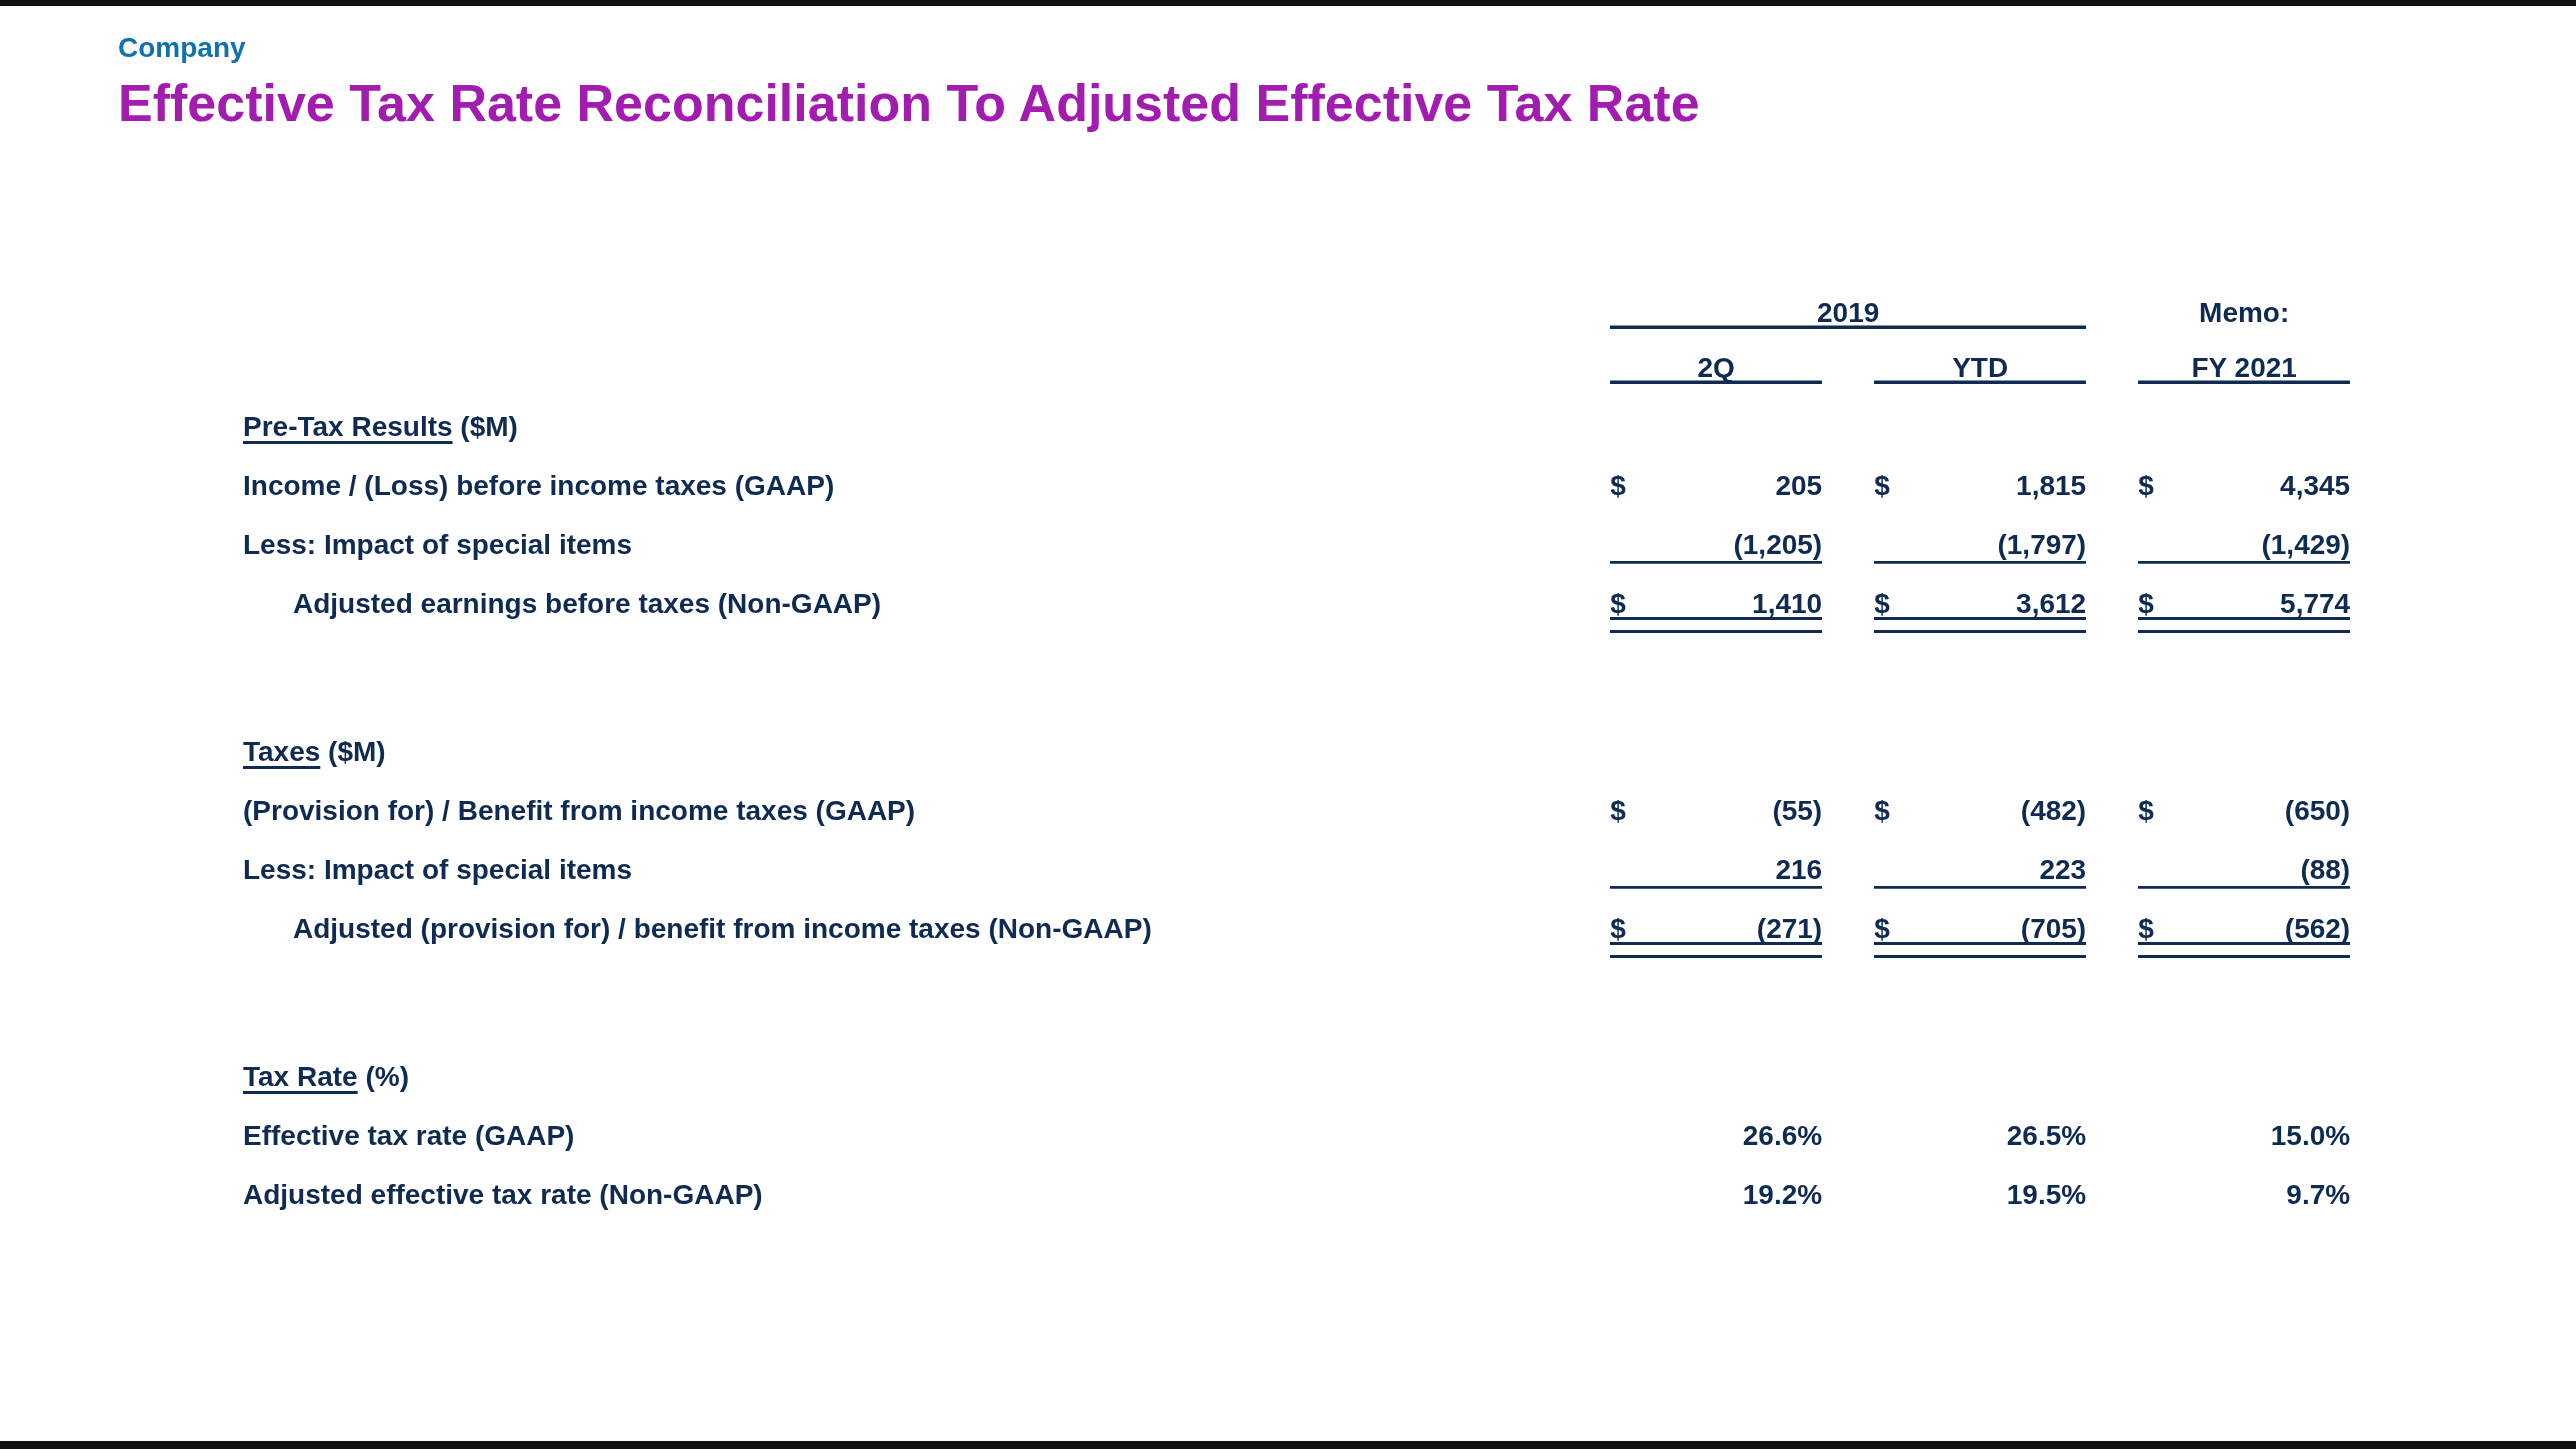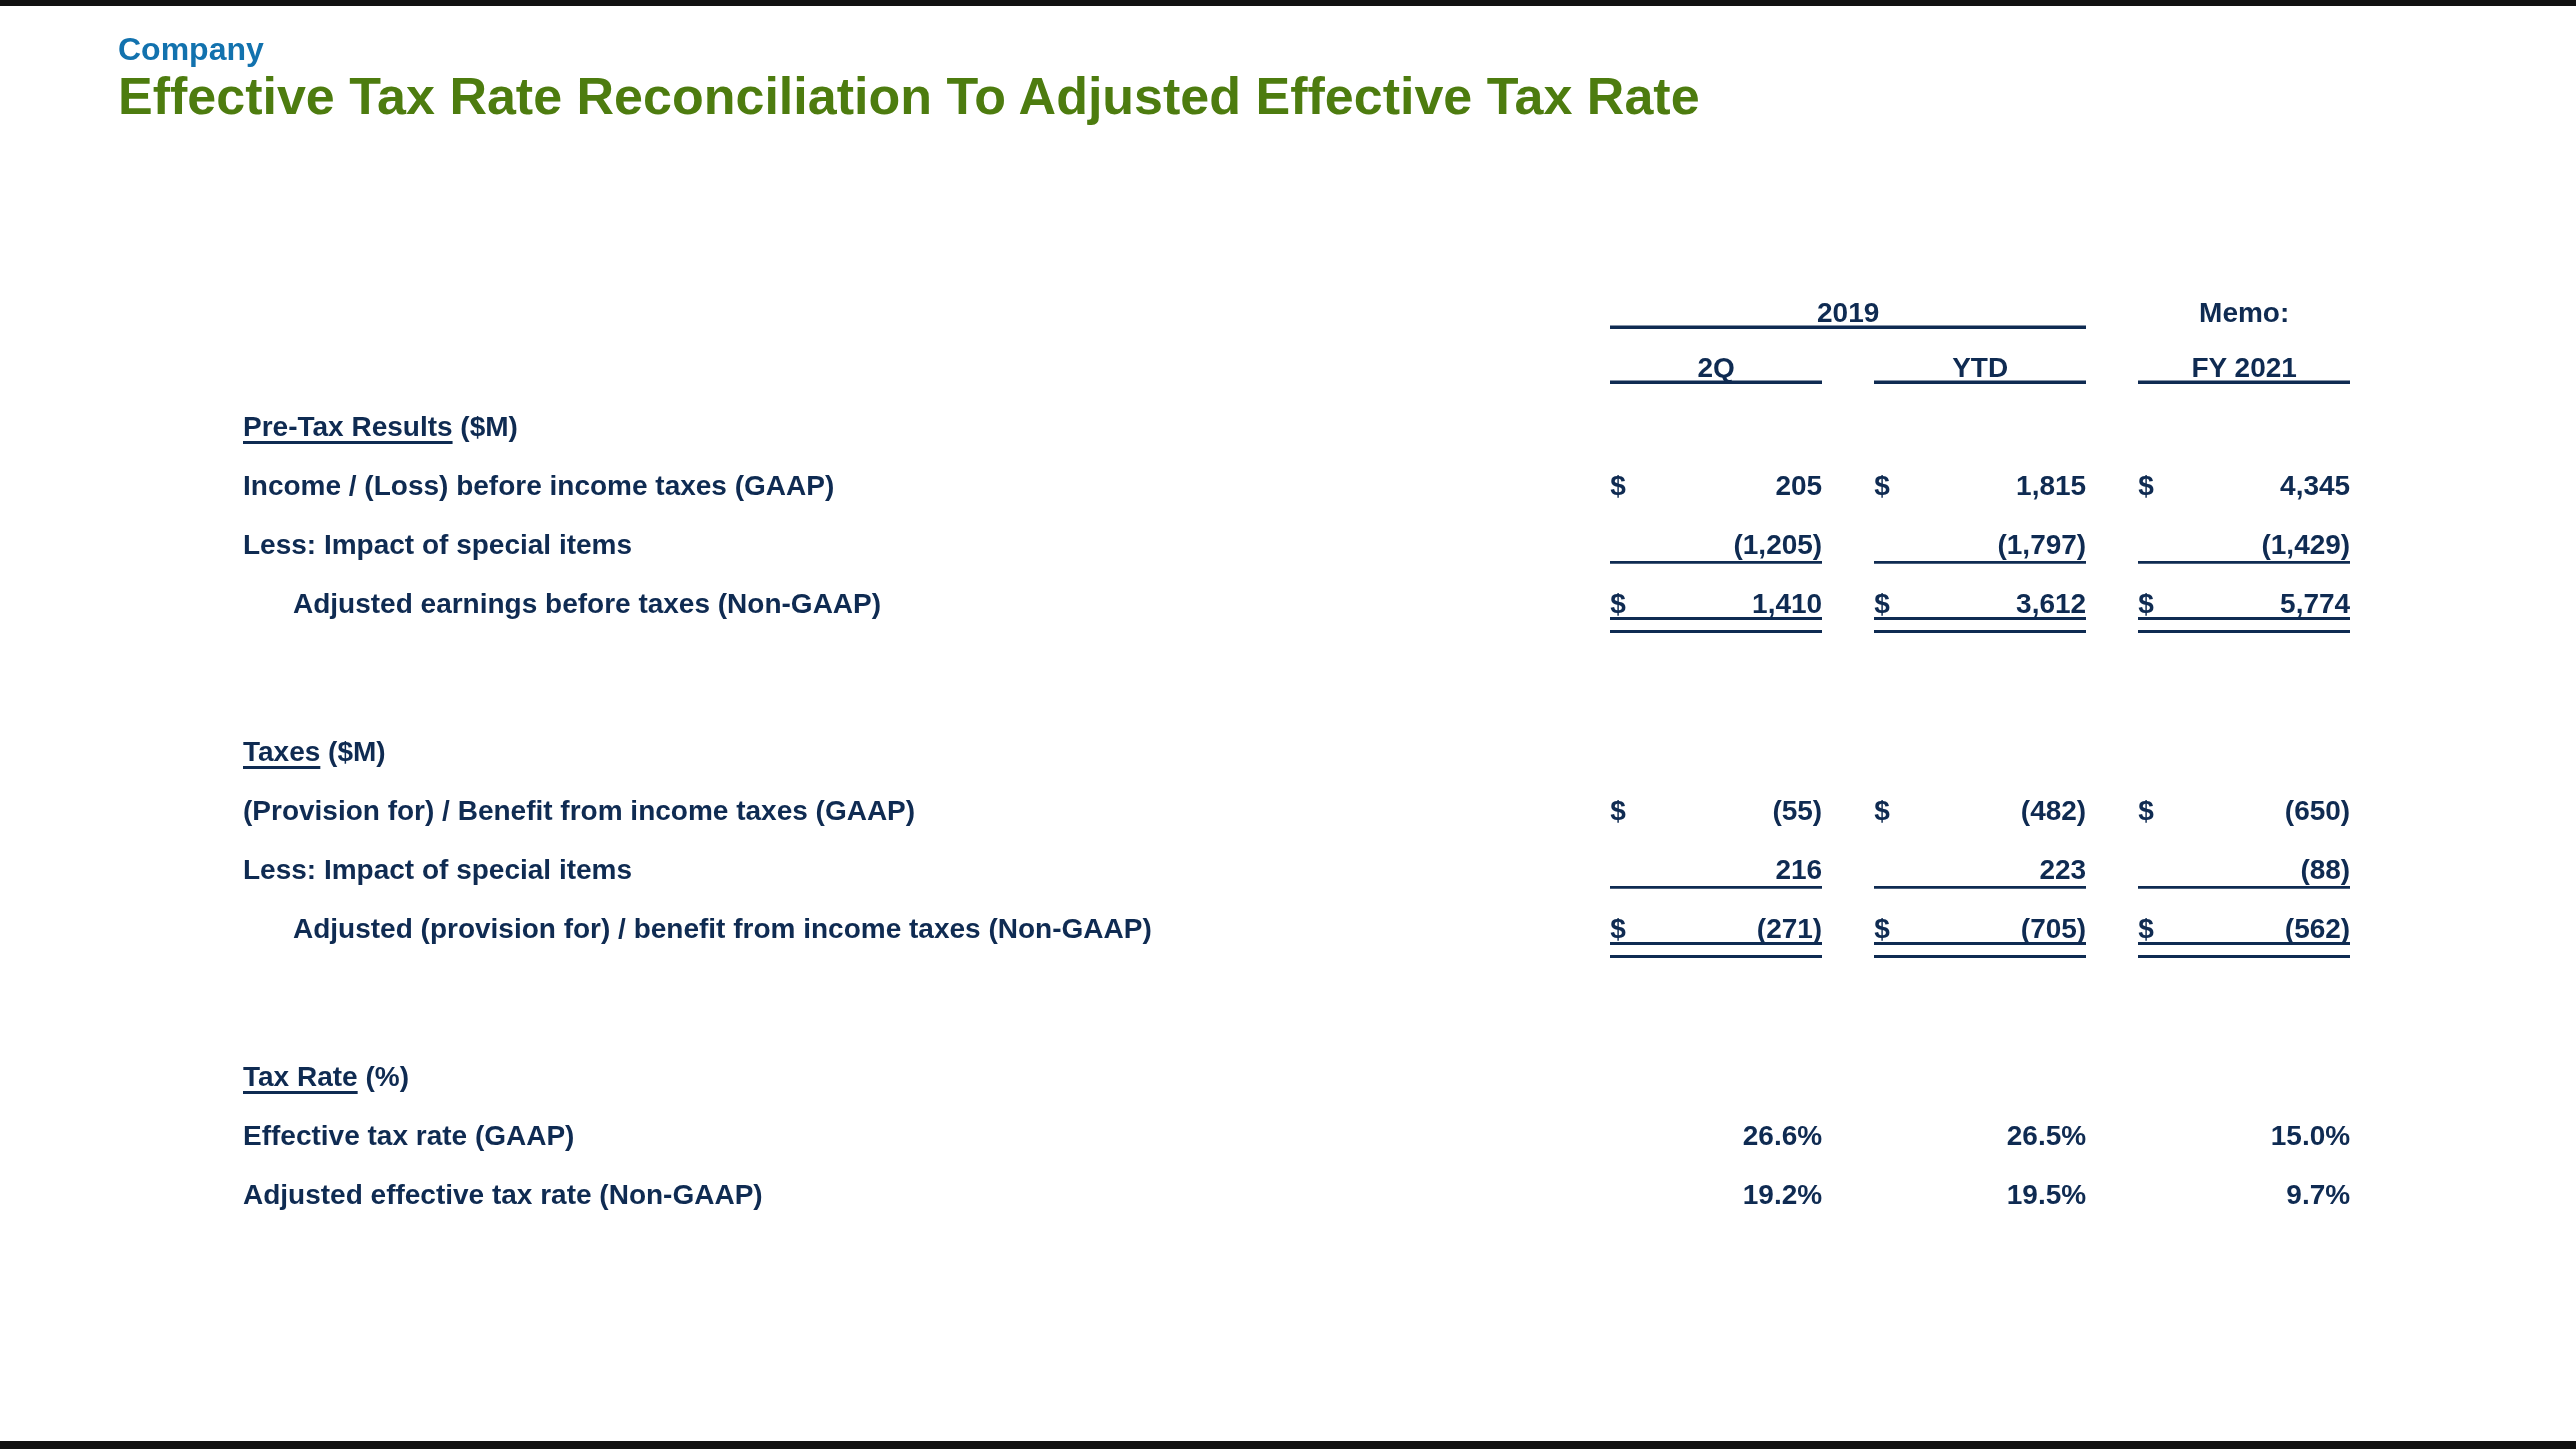--- a/index.html
+++ b/index.html
@@ -32,34 +32,34 @@
     background: #ffffff;
   }
 
   
   .title-block {
     position: absolute;
     left: 118px;
     top: 27px;
   }
   .eyebrow {
-    font-size: 32px;
+    font-size: 28px;
     font-weight: bold;
     color: #1272ae;
     letter-spacing: 0px;
     line-height: 1.05;
     white-space: nowrap;
   }
   .main-title {
     font-size: 52px;
     font-weight: bold;
-    color: #4d7c0f;
+    color: #a21caf;
     line-height: 1.12;
     white-space: nowrap;
-    margin-top: 0;
+    margin-top: 11px;
     text-align: right;
   }
 
   
   .table-wrap {
     position: absolute;
     left: 12px;
     top: 268px;
     width: 2576px;
   }

